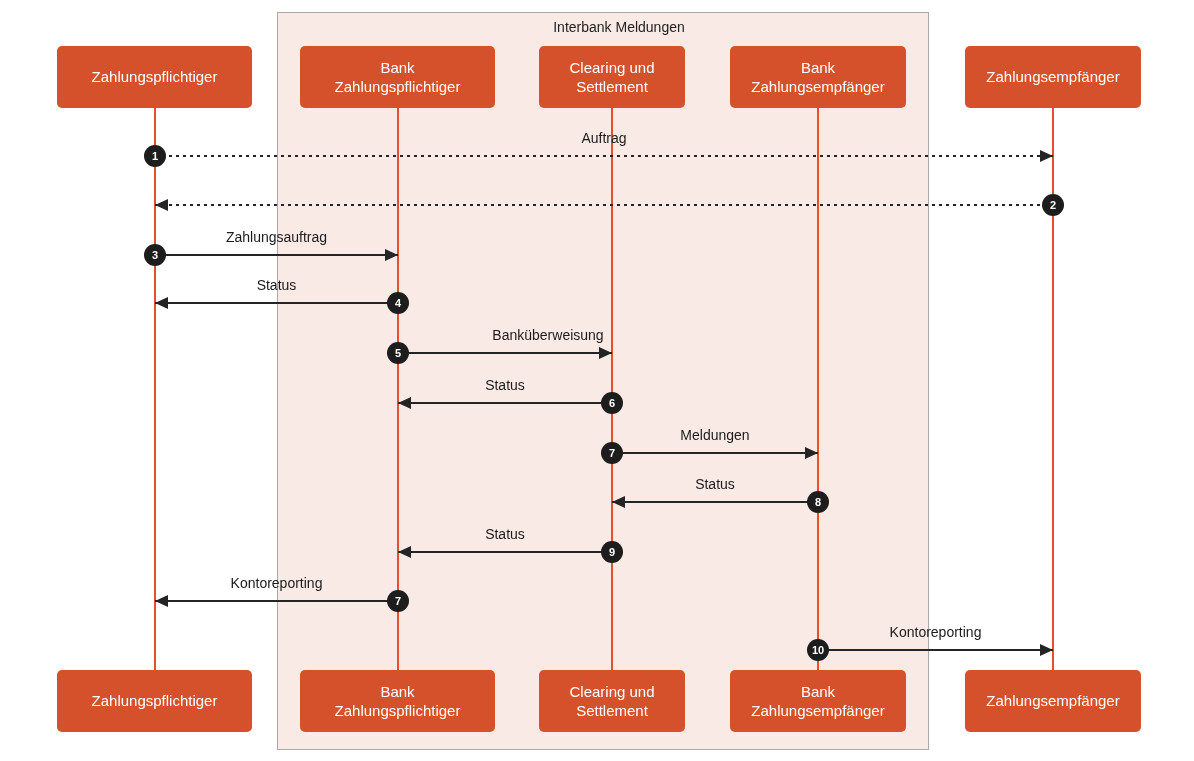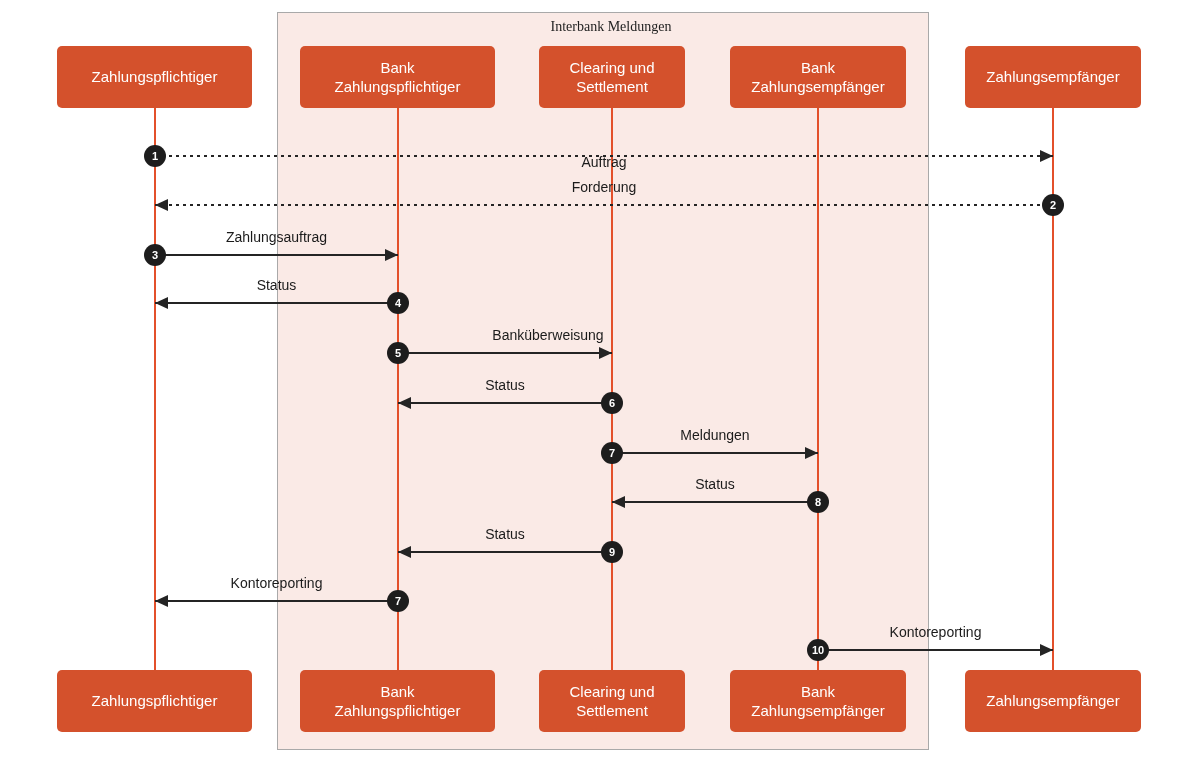--- a/index.html
+++ b/index.html
@@ -5,22 +5,22 @@
   html,body { margin:0; padding:0; background:#ffffff; }
   .canvas {
     position:relative; width:1194px; height:761px; background:#ffffff;
     font-family:"Liberation Sans", sans-serif; overflow:hidden;
   }
   .group-rect {
     position:absolute; left:277px; top:12px; width:652px; height:738px;
     background:#FAEAE6; border:1px solid #A9A9A9; box-sizing:border-box; z-index:0;
   }
   .group-label {
-    position:absolute; left:8px; top:6px; width:100%; text-align:center;
-    font-size:14px; color:#222222;font-family:Liberation Serif, serif;
+    position:absolute; left:16px; top:6px; width:100%; text-align:center;
+    font-size:14px; color:#222222;
   }
   .lifeline { position:absolute; top:107px; height:563px; width:2px; background:#E3502B; z-index:1; }
   .actor {
     position:absolute; height:62px; background:#D4512C; border-radius:5px;
     color:#ffffff; display:flex; align-items:center; justify-content:center;
     text-align:center; font-size:15px; line-height:1.3; white-space:pre-line; z-index:3;
     box-sizing:border-box;
   }
   .actor.top { top:46px; }
   .actor.bottom { top:670px; }
@@ -62,26 +62,25 @@
 
   <div class="actor bottom" style="left:57px;width:195px;">Zahlungspflichtiger</div>
   <div class="actor bottom" style="left:300px;width:195px;">Bank
 Zahlungspflichtiger</div>
   <div class="actor bottom" style="left:539px;width:146px;">Clearing und
 Settlement</div>
   <div class="actor bottom" style="left:730px;width:176px;">Bank
 Zahlungsempfänger</div>
   <div class="actor bottom" style="left:965px;width:176px;">Zahlungsempfänger</div>
 
-  <div class="msg-label" style="left:155px;width:898px;top:130px;margin-top:24px;">Auftrag</div>
+  <div class="msg-label" style="left:155px;width:898px;top:130px;">Auftrag</div>
   <div class="msg-line dashed" style="left:155px;width:898px;top:155px;"></div>
   <div class="ah r" style="left:1040px;top:150px;"></div>
   <div class="num" style="left:144px;top:145px;">1</div>
 
-  <div class="msg-label" style="left:155px;width:898px;top:179px;">Forderung</div>
   <div class="msg-line dashed" style="left:155px;width:898px;top:204px;"></div>
   <div class="ah l" style="left:155px;top:199px;"></div>
   <div class="num" style="left:1042px;top:194px;">2</div>
 
   <div class="msg-label" style="left:155px;width:243px;top:229px;">Zahlungsauftrag</div>
   <div class="msg-line" style="left:155px;width:243px;top:254px;"></div>
   <div class="ah r" style="left:385px;top:249px;"></div>
   <div class="num" style="left:144px;top:244px;">3</div>
 
   <div class="msg-label" style="left:155px;width:243px;top:277px;">Status</div>

